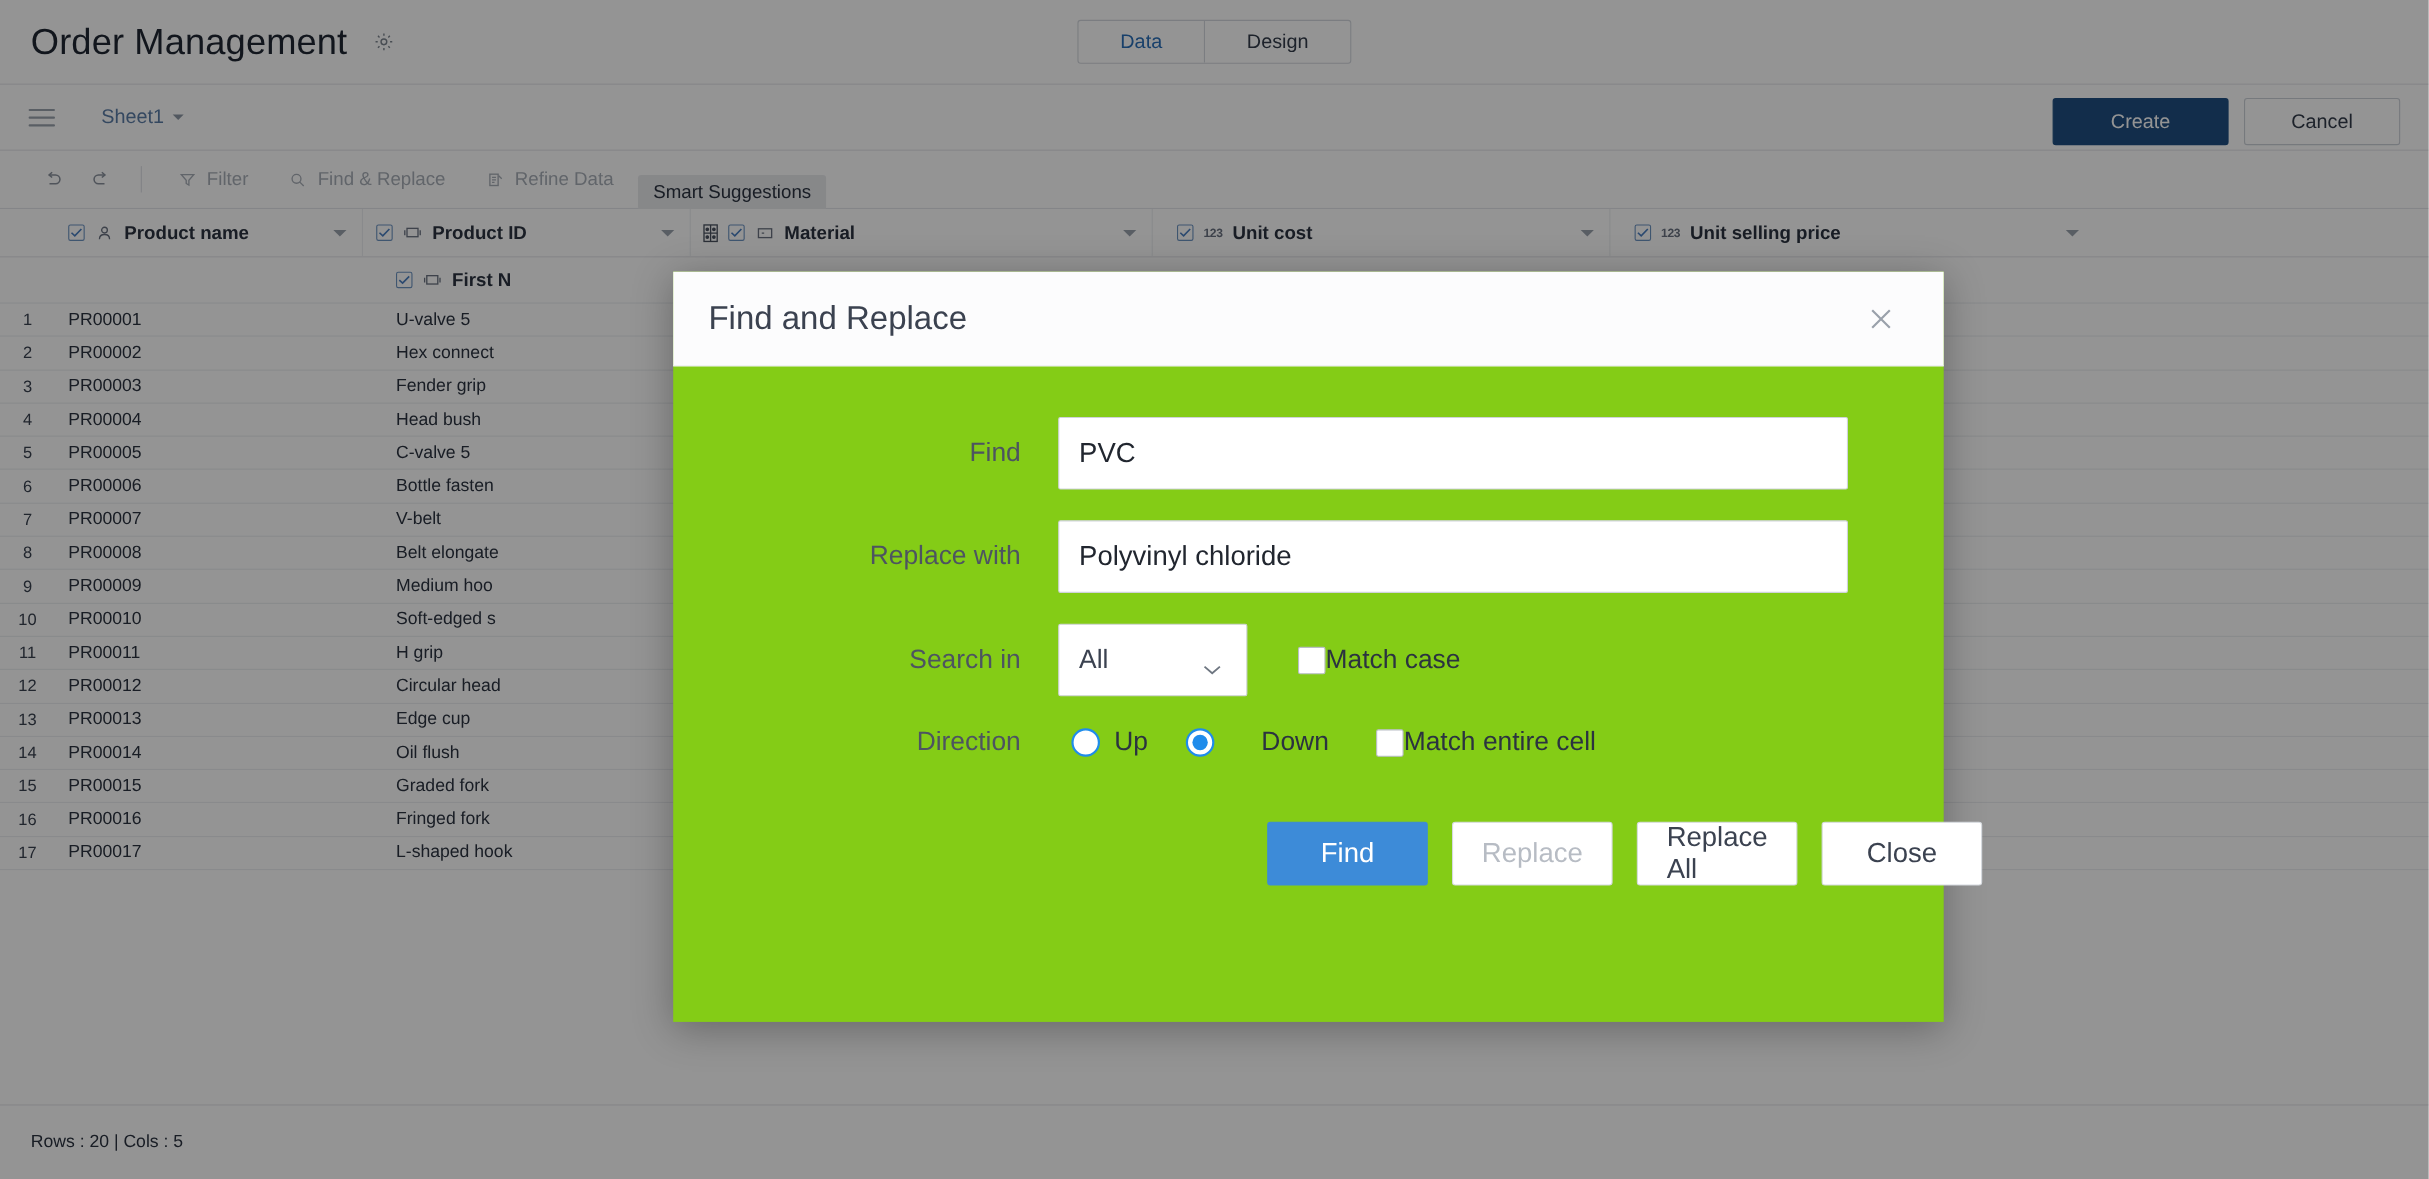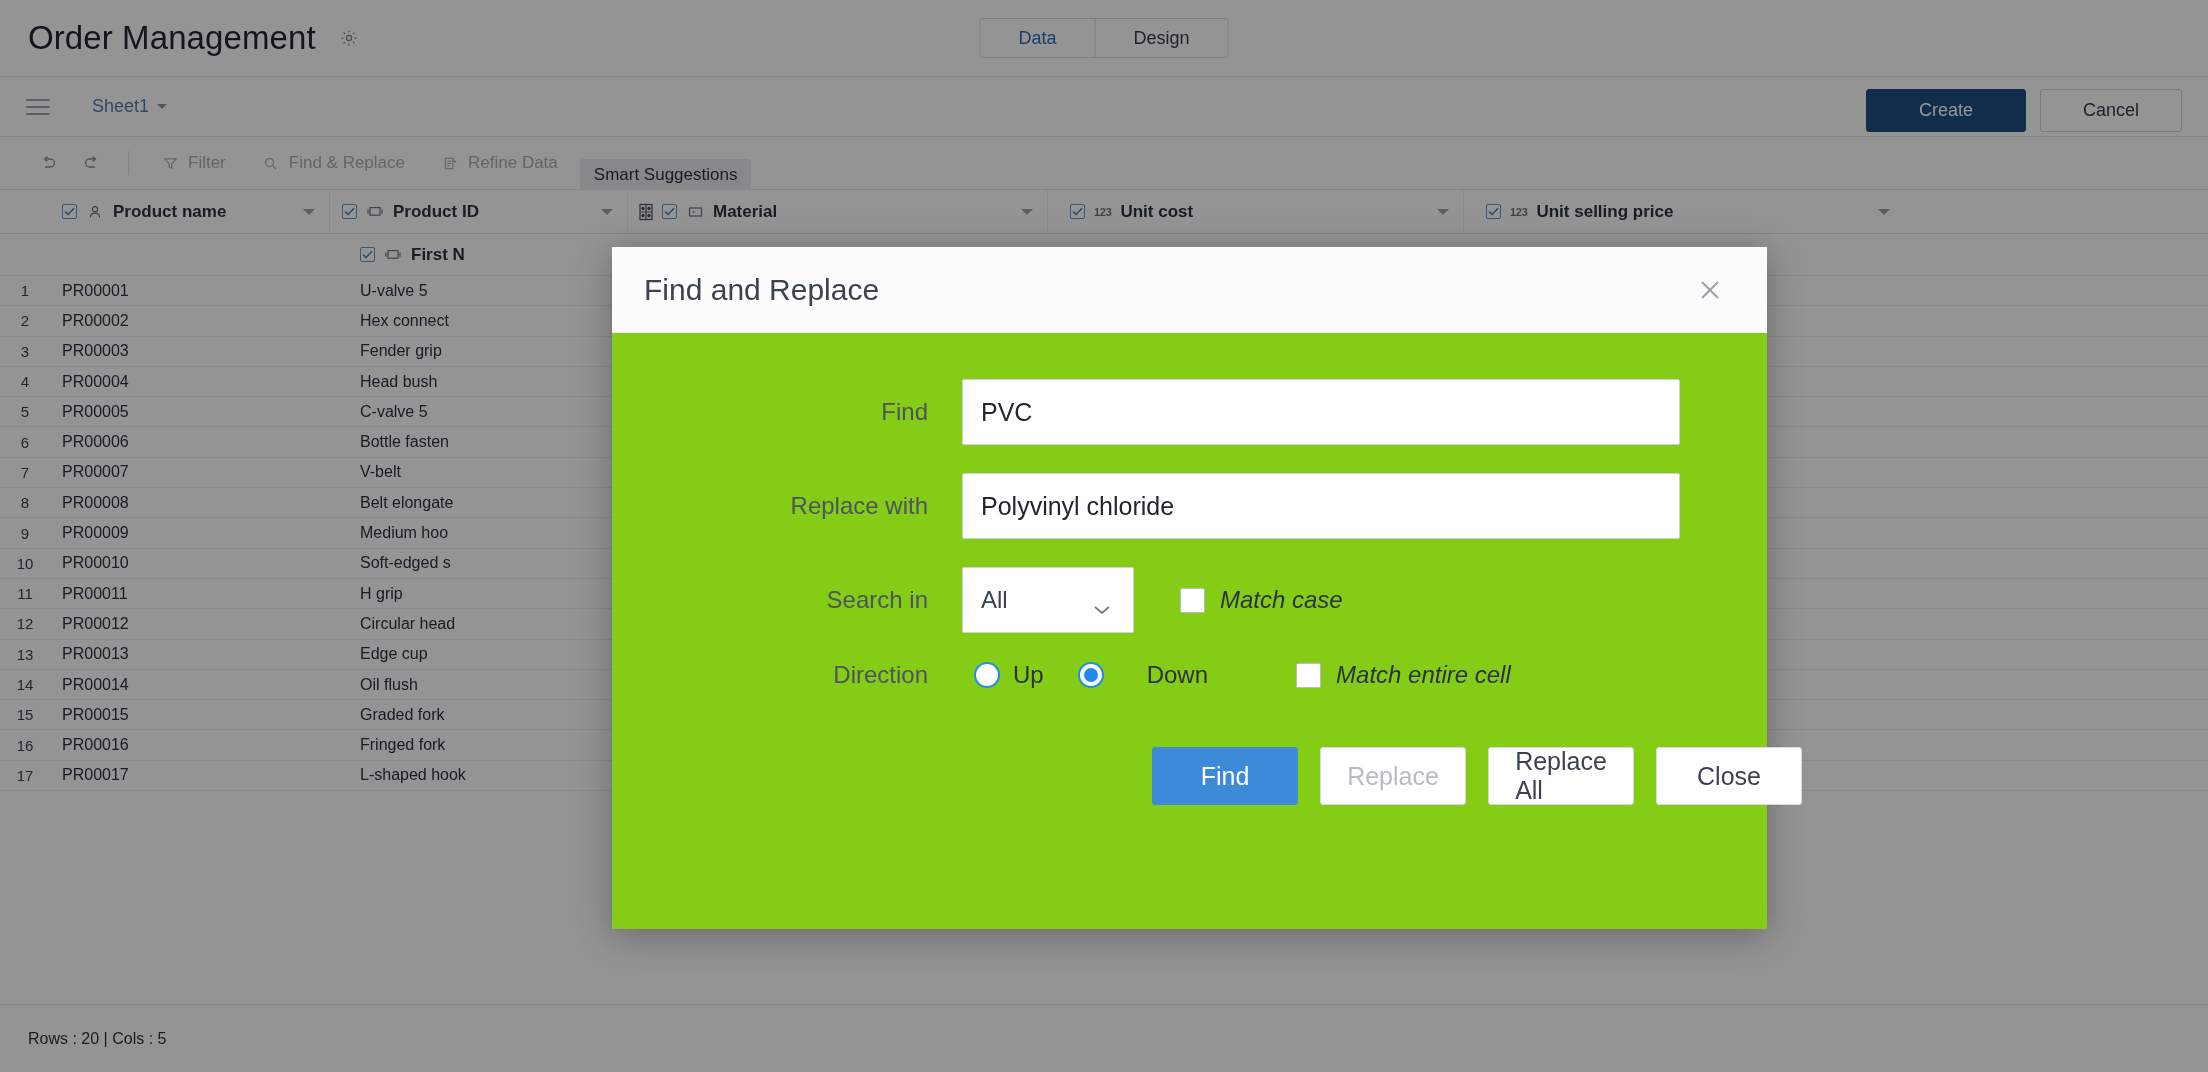--- a/index.html
+++ b/index.html
@@ -168,21 +168,21 @@
     width: 718px; height: 66px; border: 1px solid #cfd3d9; border-radius: 2px;
     display: flex; align-items: center; padding: 0 18px;
     font-size: 25px; color: #21262f; background: #fff;
   }
   .fselect {
     width: 172px; height: 66px; border: 1px solid #cfd3d9; border-radius: 2px;
     display: flex; align-items: center; justify-content: space-between;
     padding: 0 21px 0 18px; font-size: 24px; color: #3b4250; background: #fff;
   }
   .chev { width: 20px; height: 12px; color: #6e7681; }
-  .optbox { display: flex; align-items: center; gap: 15px; margin-left: 46px; font-style: italic; }
+  .optbox { display: flex; align-items: center; margin-left: 46px; }
   .cbox {
     width: 25px; height: 25px; border: 1px solid #b9bec6; background: #fff; border-radius: 2px; flex: none;
   }
   .optlabel { font-size: 24px; color: #2b3340; white-space: nowrap; }
   .radio-grp { display: flex; align-items: center; gap: 13px; margin-left: 12px; }
   .radio {
     width: 26px; height: 26px; border-radius: 50%; border: 2px solid #1f8ceb;
     display: flex; align-items: center; justify-content: center; flex: none; background: #fff;
   }
   .radio .dot { width: 14px; height: 14px; border-radius: 50%; background: #1f8ceb; }
@@ -585,21 +585,21 @@
         <div class="radio-grp">
           <span class="radio"></span>
           <span class="optlabel">Up</span>
         </div>
         <div class="radio-grp" style="margin-left:34px;gap:43px;">
           <span class="radio">
               <span class="dot"></span>
             </span>
           <span class="optlabel">Down</span>
         </div>
-        <div class="optbox" style="margin-left:88px;">
+        <div class="optbox" style="margin-left:43px;">
           <span class="cbox"></span>
           <span class="optlabel">Match entire cell</span>
         </div>
       </div>
 
       <div class="modal-actions">
         <div class="mbtn primary">Find</div>
         <div class="mbtn disabled">Replace</div>
         <div class="mbtn">Replace All</div>
         <div class="mbtn">Close</div>

